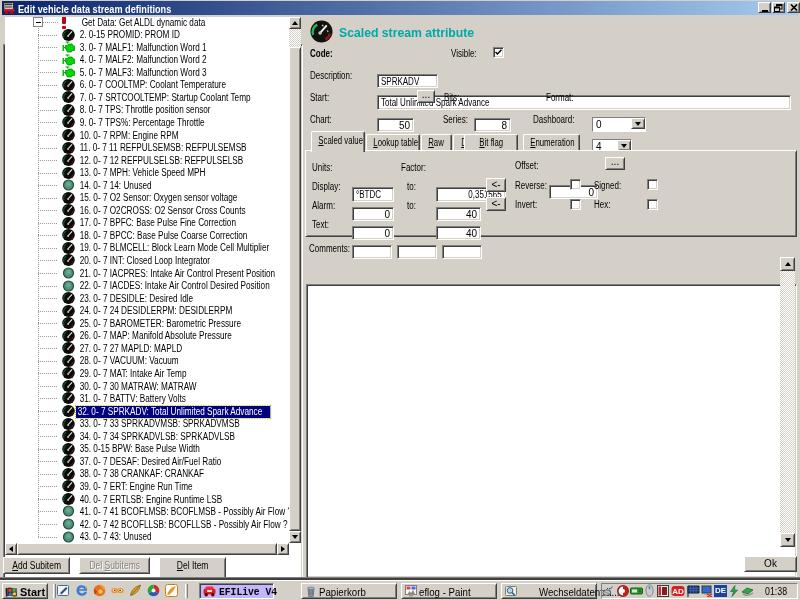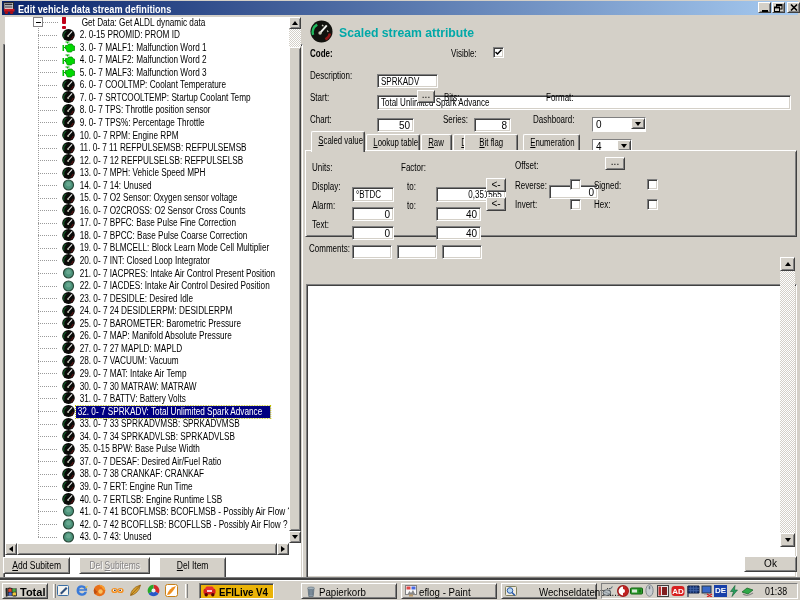--- a/index.html
+++ b/index.html
@@ -443,21 +443,21 @@
 
   <div class="r2" style="position:absolute;left:2px;top:2px;width:46px;height:16px;">
     <svg style="position:absolute;left:2px;top:2px" width="14" height="12" viewBox="0 0 14 12">
         <path d="M0.5 2.6 Q1.2 1.6 2.4 1.8 L2.8 10.2 Q1.6 10 0.9 11 Z" fill="#222"></path>
         <path d="M2.4 2.2 Q4.5 0.8 6.9 2 Q9.3 3.2 11.5 1.9 L11.9 9.9 Q9.7 11.2 7.3 10 Q4.9 8.8 2.8 10.1 Z" fill="#222"></path>
         <path d="M3.3 3 q1.6-0.9 3.2-0.2 l0.15 3.1 q-1.7-0.6-3.2 0.2 z" fill="#e4442c"></path>
         <path d="M7.3 3 q1.7-0.8 3.4-0.3 l0.15 3.1 q-1.8-0.4-3.4 0.3 z" fill="#44a844"></path>
         <path d="M3.5 6.7 q1.6-0.9 3.2-0.2 l0.15 3.1 q-1.7-0.6-3.2 0.2 z" fill="#4464cc"></path>
         <path d="M7.5 6.7 q1.7-0.8 3.4-0.3 l0.15 3 q-1.8-0.4-3.4 0.3 z" fill="#ecc83c"></path>
       </svg>
-    <div style="position:absolute;left:17px;top:2px;font-weight:bold;font-size:11px;">Total</div>
+    <div style="position:absolute;left:17px;top:2px;font-weight:bold;font-size:11px;">Start</div>
   </div>
   <div style="position:absolute;left:53px;top:3px;width:3px;height:14px;border-left:1px solid #fff;border-right:1px solid #808080;"></div>
 
   <svg style="position:absolute;left:57px;top:3px" width="13" height="13" viewBox="0 0 13 13">
       <rect x="0.5" y="1.5" width="11" height="10" rx="1" fill="#f4f4f0" stroke="#3a6ea5"></rect>
       <path d="M3 9 L9 3 l1.5 1.5 L4.5 10.5 z" fill="#30507c"></path>
       <path d="M2.5 10.5 l1.6-0.3 -1.2-1.2 z" fill="#caa"></path>
     </svg>
   <svg style="position:absolute;left:75px;top:3px" width="13" height="13" viewBox="0 0 13 13">
       <path d="M6.8 1.2 a5.3 5.3 0 1 0 5.2 6.6 h-2.4 a3 3 0 0 1 -5.6-1 h8.2 a5.3 5.3 0 0 0 -5.4-5.6 z M4 5.2 a3 3 0 0 1 5.5 0 z" fill="#3a7ad8"></path>
@@ -487,21 +487,21 @@
       <path d="M11.5 9.5 a5.8 5.8 0 0 1 -10 0 L6.5 6.5 Z" fill="#2858c8"></path>
       <path d="M1.5 9.5 a5.8 5.8 0 0 1 5-8.8 L6.5 6.5 Z" fill="#28a828"></path>
       <circle cx="6.5" cy="6.5" r="2" fill="#f0f0f0"></circle>
     </svg>
   <svg style="position:absolute;left:165px;top:3px" width="13" height="13" viewBox="0 0 13 13">
       <rect x="0.5" y="0.5" width="12" height="12" rx="2" fill="#fff" stroke="#c88018"></rect>
       <path d="M2 11 Q4 4 11 2 Q8 8 4.5 10.5 Z" fill="#f09020"></path>
     </svg>
   <div style="position:absolute;left:185px;top:3px;width:3px;height:14px;border-left:1px solid #fff;border-right:1px solid #808080;"></div>
 
-  <div style="position:absolute;left:199px;top:2px;width:75px;height:16px;background:#eab308;border:1px solid;border-color:#808080 #fff #fff #808080;box-shadow:inset 1px 1px 0 #404040;">
+  <div style="position:absolute;left:199px;top:2px;width:75px;height:16px;background:#c4b5fd;border:1px solid;border-color:#808080 #fff #fff #808080;box-shadow:inset 1px 1px 0 #404040;font-family:Liberation Mono, monospace;">
     <svg style="position:absolute;left:3px;top:2px" width="13" height="11" viewBox="0 0 13 11">
         <rect x="0.5" y="2.5" width="12" height="6" rx="2" fill="#d42020"></rect>
         <rect x="2.5" y="0.5" width="8" height="4" rx="1.5" fill="#e83030"></rect>
         <circle cx="3.2" cy="8.8" r="1.7" fill="#500"></circle>
         <circle cx="9.8" cy="8.8" r="1.7" fill="#500"></circle>
         <rect x="4" y="4" width="5" height="2" fill="#f8d0d0"></rect>
       </svg>
     <div style="position:absolute;left:19px;top:2px;font-weight:bold;font-size:11px;"><span class="sxt">EFILive V4</span></div>
   </div>
   <div class="r2" style="position:absolute;left:301px;top:2px;width:96px;height:16px;">

